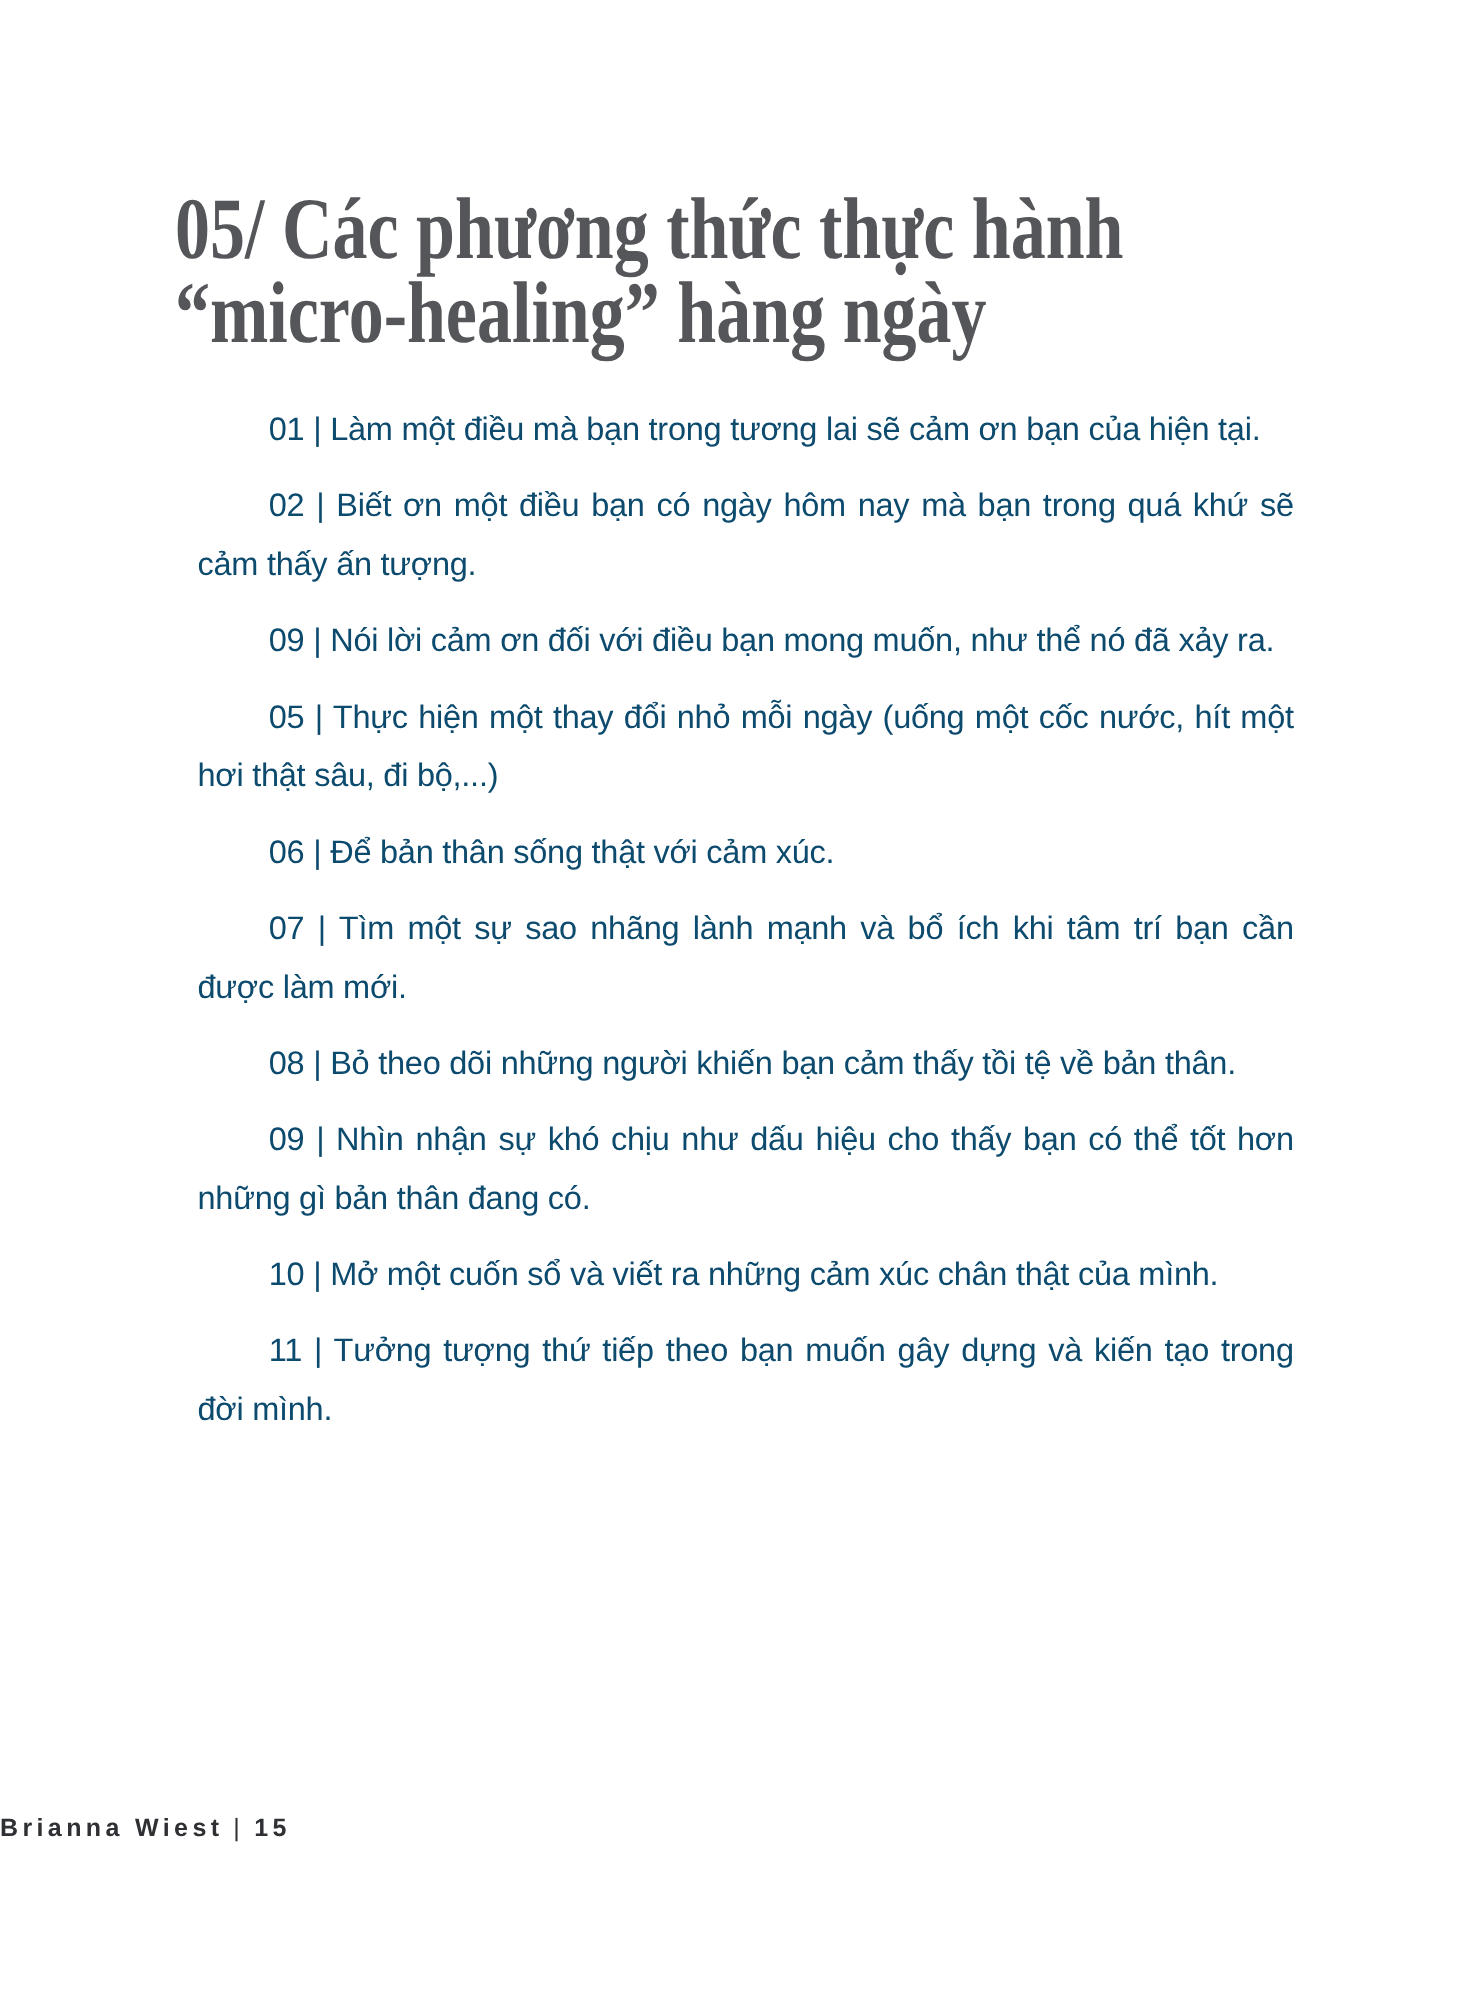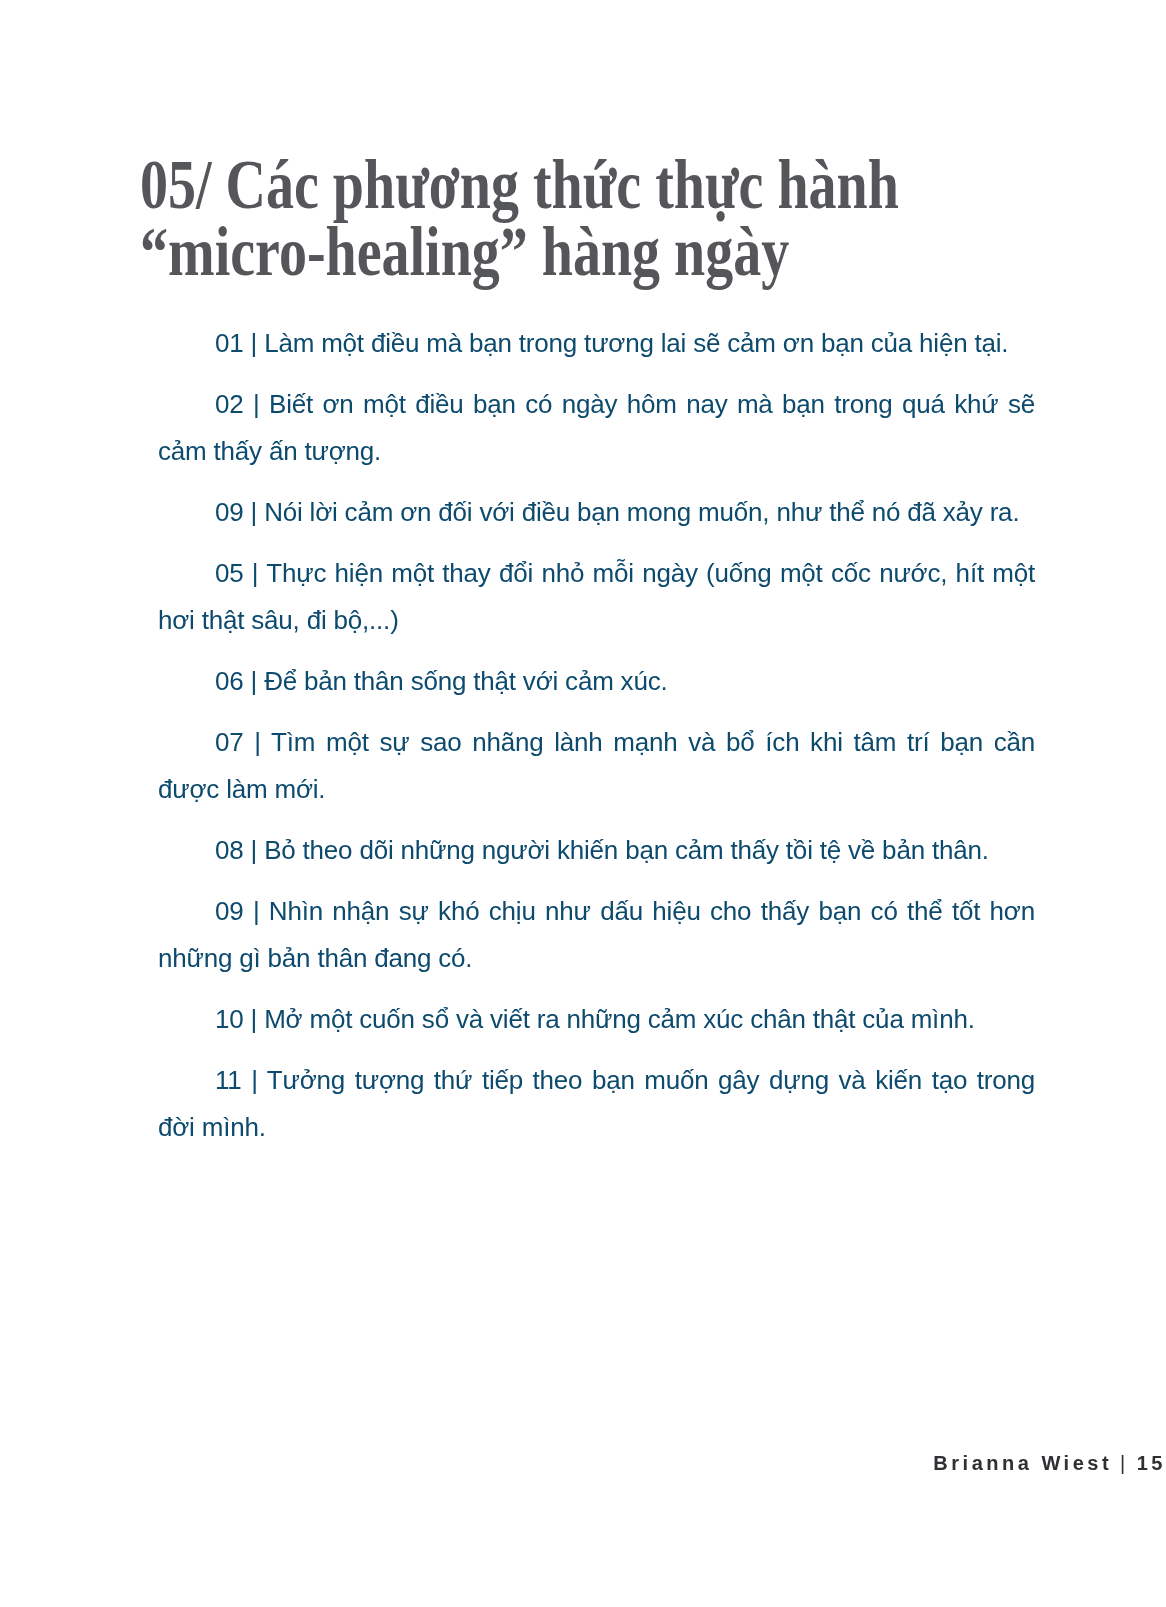--- a/index.html
+++ b/index.html
@@ -42,21 +42,21 @@
     color: #0c4a6e;
     text-align: justify;
     text-indent: 57px;
   }
   .practice-list p.item .sep { white-space: pre; }
   .page-footer {
     position: absolute;
     left: 0;
     right: 0;
     top: 1452px;
-    text-align: right;
+    text-align: left;
     font-size: 20px;
     font-weight: 700;
     letter-spacing: 3.5px;
     color: #2e3033;
   }
   .page-footer .footer-sep { margin: 0 8px; font-weight: 400; }
 </style>
 </head>
 <body>
 

